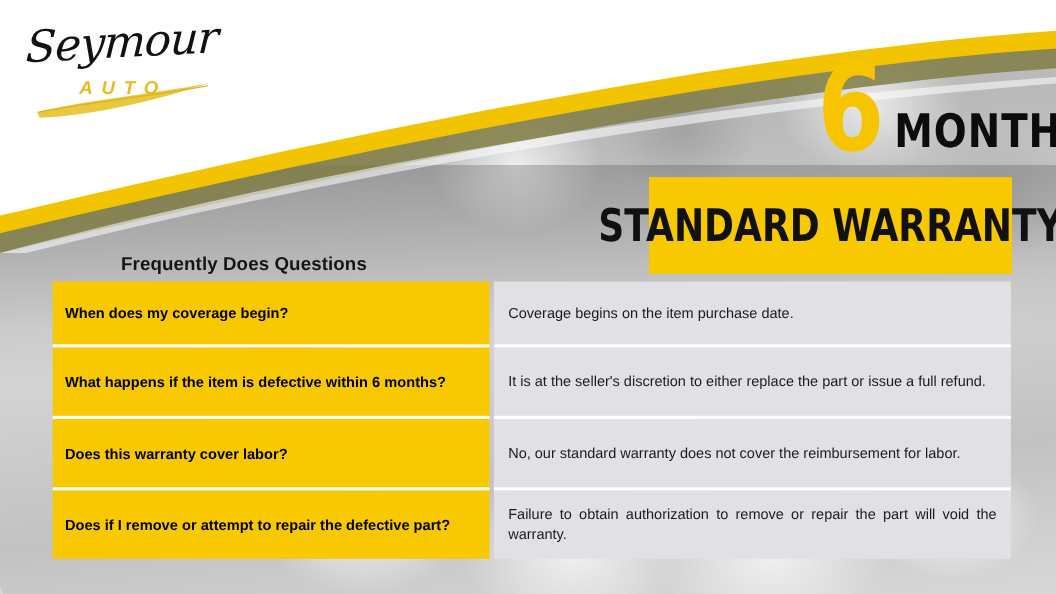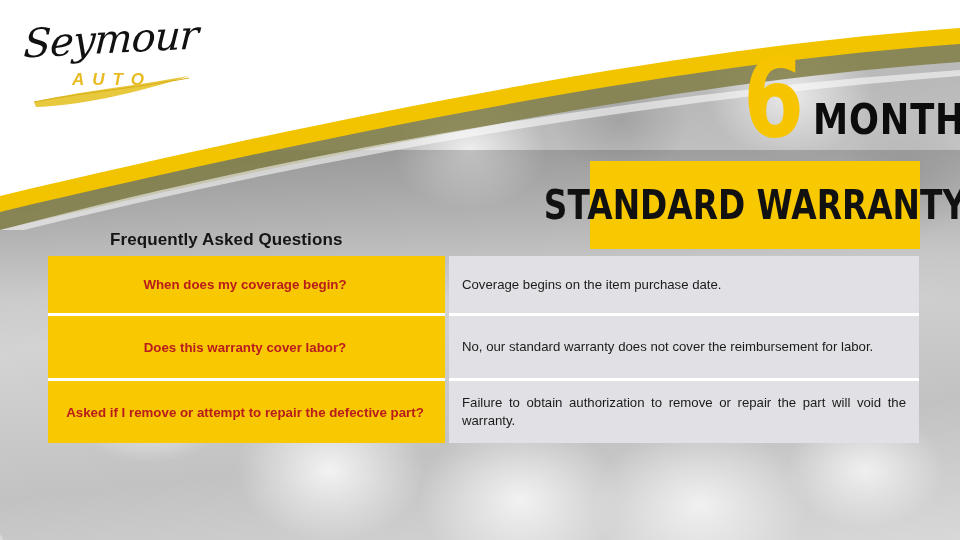--- a/index.html
+++ b/index.html
@@ -132,28 +132,27 @@
     border-spacing:0;
   }
   .faq-table tr{ }
   .faq-table td{
     vertical-align:middle;
     padding:10px 12px;
   }
   .faq-table td.q{
     width:372px;
     background:#f8c800;
-    color:#b91c1c;
+    color:#000000;
     font-size:13.3px;
     font-weight:700;
     line-height:17px;
     border-bottom:3px solid #ffffff;
     padding-left:11px;
     padding-right:14px;
-    text-align:center;
   }
   .faq-table td.spacer{
     width:4px;
     padding:0;
     background:transparent;
   }
   .faq-table td.a{
     background:#e1e1e5;
     color:#1b1b1b;
     font-size:13.2px;
@@ -203,35 +202,40 @@
     <div class="auto">AUTO</div>
   </div>
 
   <div class="six">6</div>
   <div class="month">MONTH</div>
 
   <div class="warranty-banner">
     <span class="wtext">STANDARD WARRANTY</span>
   </div>
 
-  <div class="faq-title">Frequently Asked Questions</div>
+  <div class="faq-title">Frequently Does Questions</div>
 
   <table class="faq-table">
     <tbody>
       <tr class="r1">
         <td class="q">When does my coverage begin?</td>
         <td class="spacer"></td>
         <td class="a">Coverage begins on the item purchase date.</td>
       </tr>
+      <tr class="r2">
+        <td class="q">What happens if the item is defective within 6 months?</td>
+        <td class="spacer"></td>
+        <td class="a">It is at the seller's discretion to either replace the part or issue a full refund.</td>
+      </tr>
       <tr class="r3">
         <td class="q">Does this warranty cover labor?</td>
         <td class="spacer"></td>
         <td class="a">No, our standard warranty does not cover the reimbursement for labor.</td>
       </tr>
       <tr class="r4">
-        <td class="q">Asked if I remove or attempt to repair the defective part?</td>
+        <td class="q">Does if I remove or attempt to repair the defective part?</td>
         <td class="spacer"></td>
         <td class="a">Failure to obtain authorization to remove or repair the part will void the warranty.</td>
       </tr>
     </tbody>
   </table>
 
 </div>
 
 </body></html>

